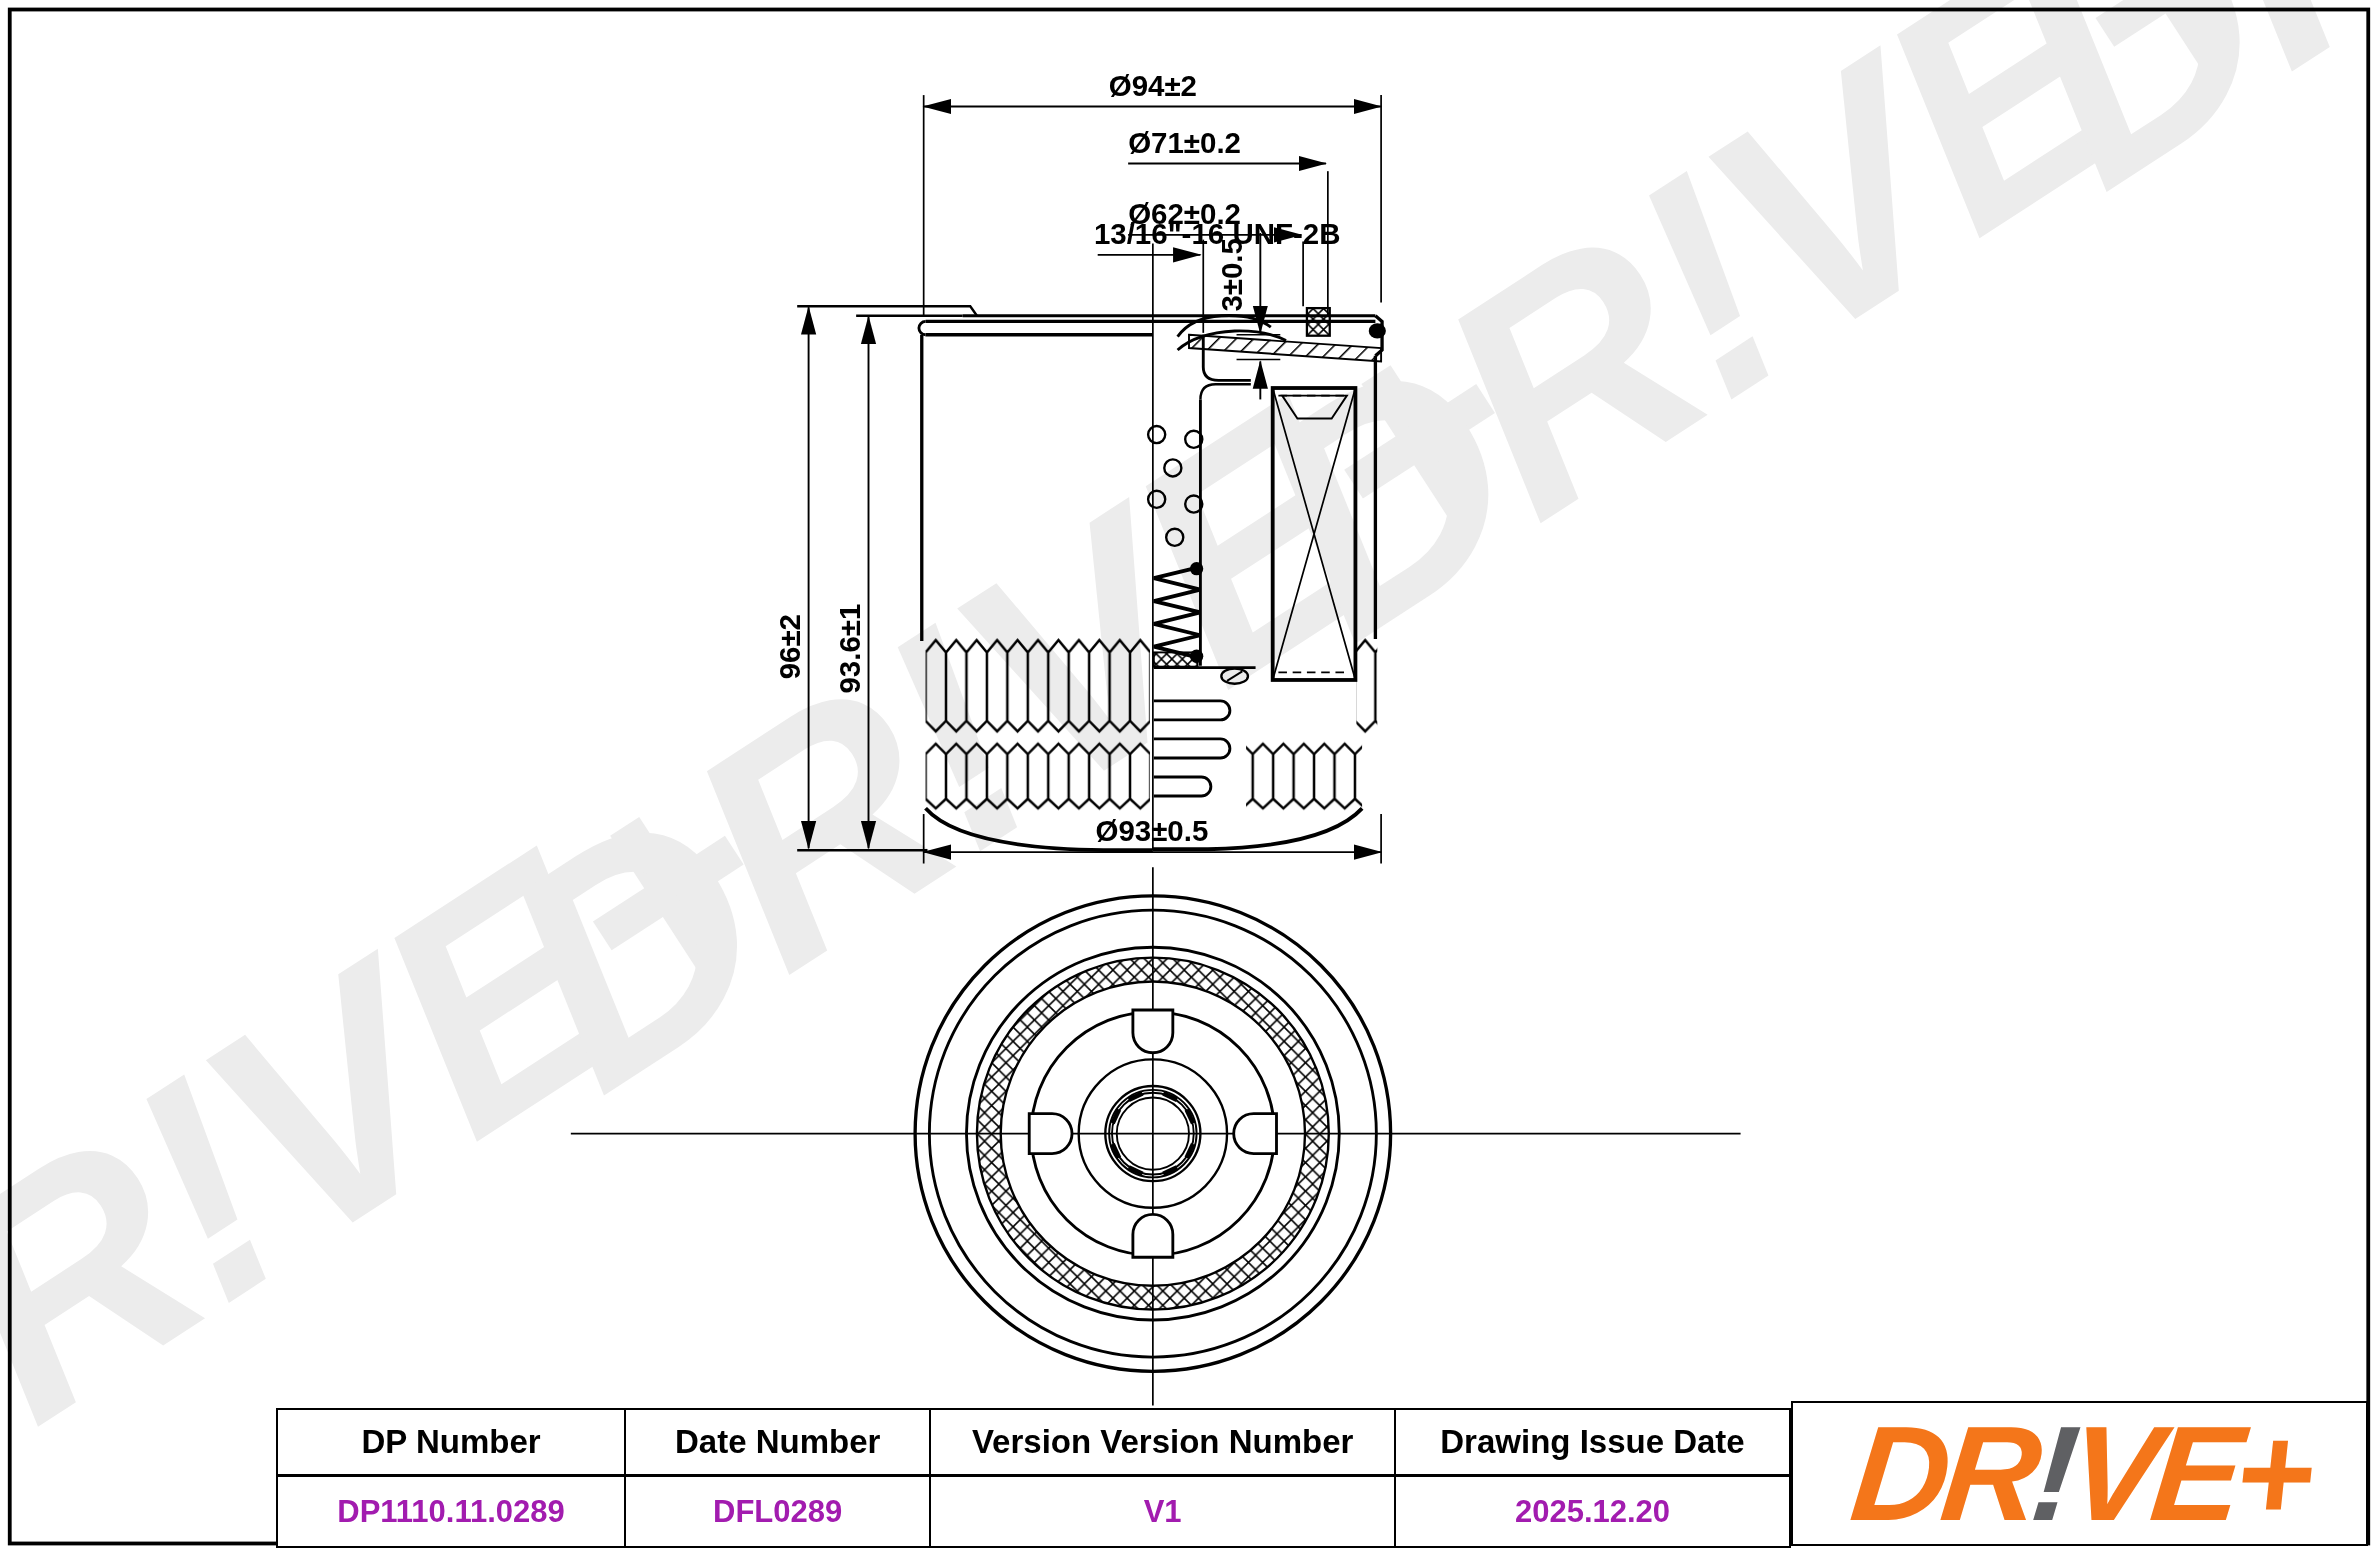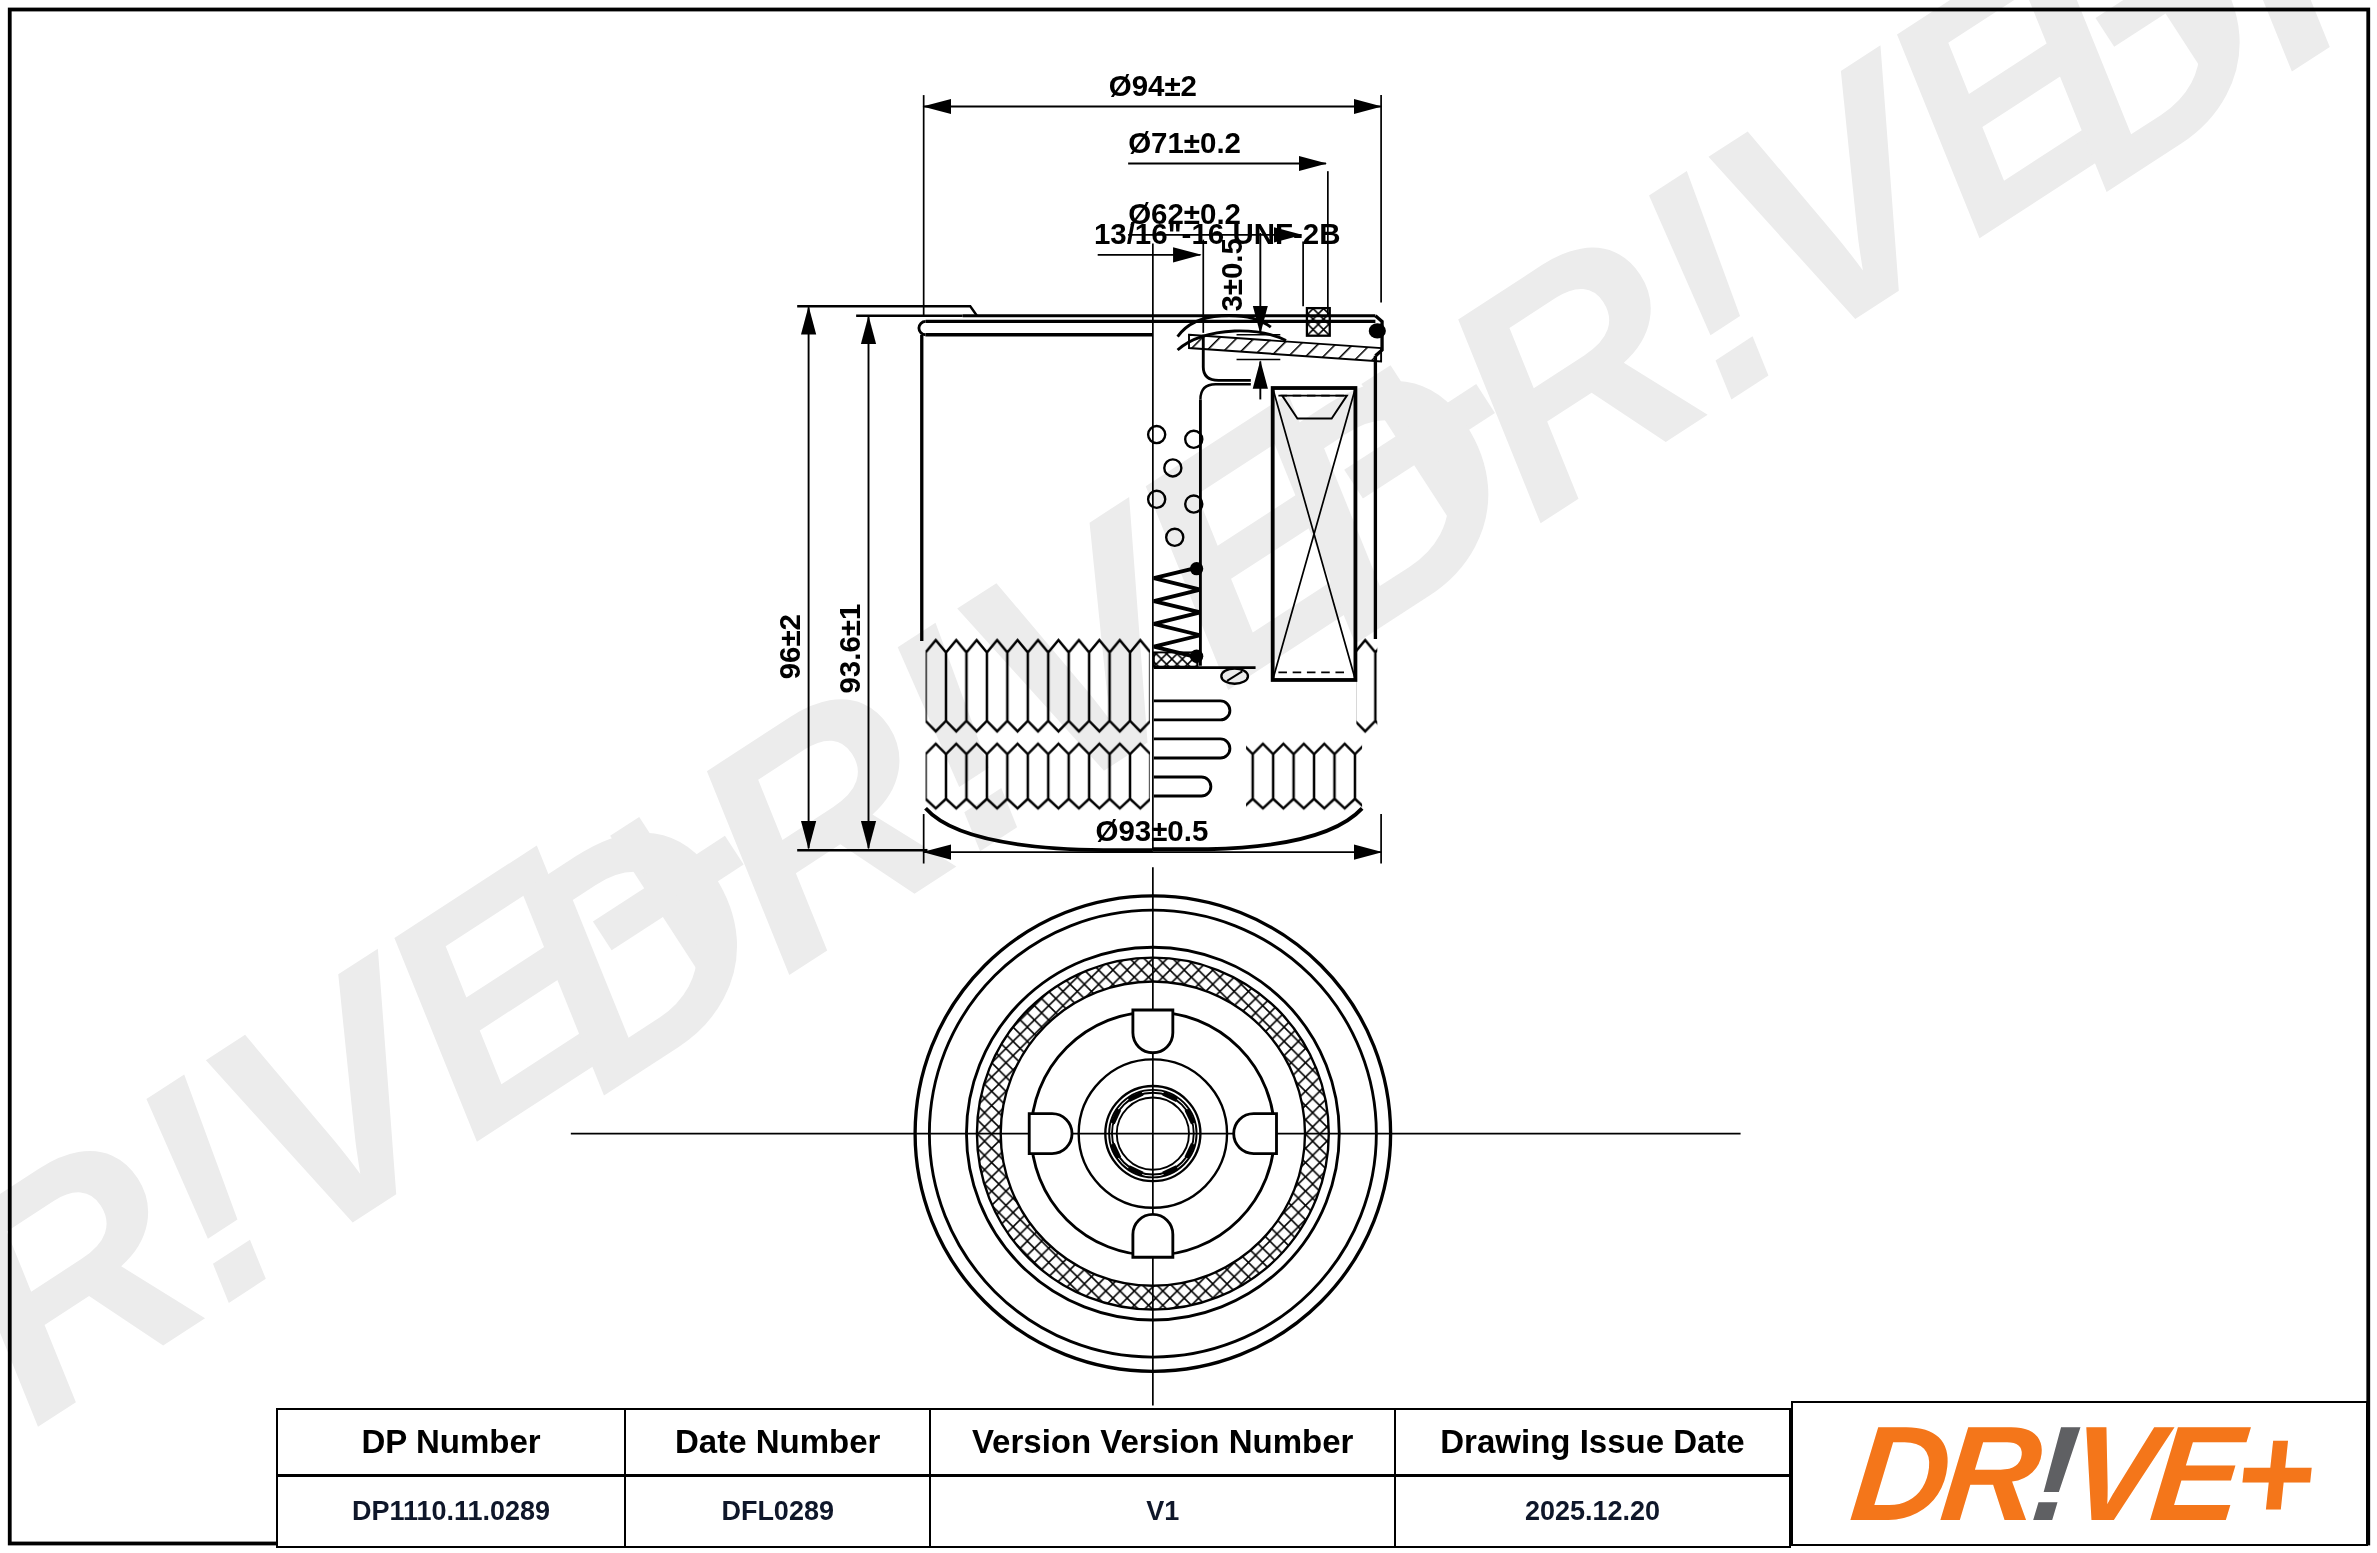--- a/index.html
+++ b/index.html
@@ -12,21 +12,21 @@
   .wm{font-family:"Liberation Sans",sans-serif;font-style:italic;font-weight:bold;font-size:330px;fill:#ececec;letter-spacing:-6px;}
 
   
   .titleblock{position:absolute;left:276px;top:1408px;width:1515px;height:140px;
     display:flex;background:#fff;border:2.9px solid #000;box-sizing:border-box;z-index:3;}
   .tb-col{display:flex;flex-direction:column;box-sizing:border-box;border-right:2.9px solid #000;}
   .tb-col:last-child{border-right:none;text-align:center;}
   .tb-head{flex:0 0 67px;display:flex;align-items:center;justify-content:center;
     font-weight:bold;font-size:33px;color:#000;border-bottom:3.8px solid #000;box-sizing:border-box;}
   .tb-val{flex:1;display:flex;align-items:center;justify-content:center;
-    font-weight:bold;font-size:27px;color:#0f172a;}
+    font-weight:bold;font-size:31px;color:#a21caf;}
 
   
   .logobox{position:absolute;left:1791px;top:1401px;width:577px;height:145px;background:#fff;
     border:2.9px solid #000;box-sizing:border-box;display:flex;align-items:center;justify-content:center;z-index:3;}
   .logo{font-style:italic;font-weight:bold;font-size:135px;letter-spacing:-7.6px;
     transform:skewX(-6deg);white-space:nowrap;line-height:1;}
   .logo .lg-orange{color:#F4761A;}
   .logo .lg-gray{color:#5F6063;}
 </style>
 </head>

